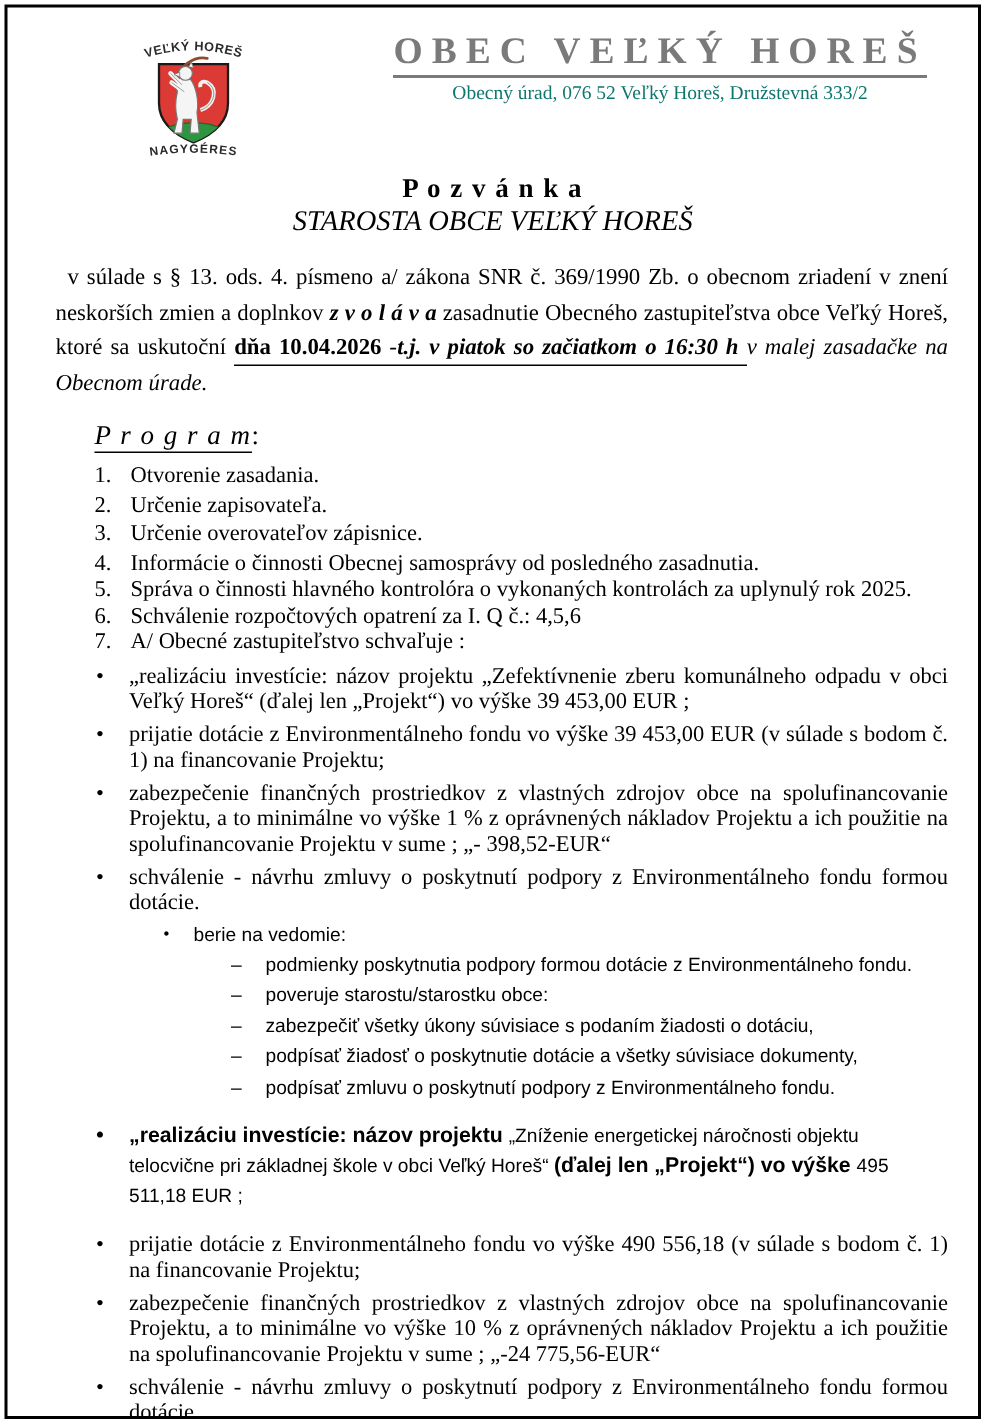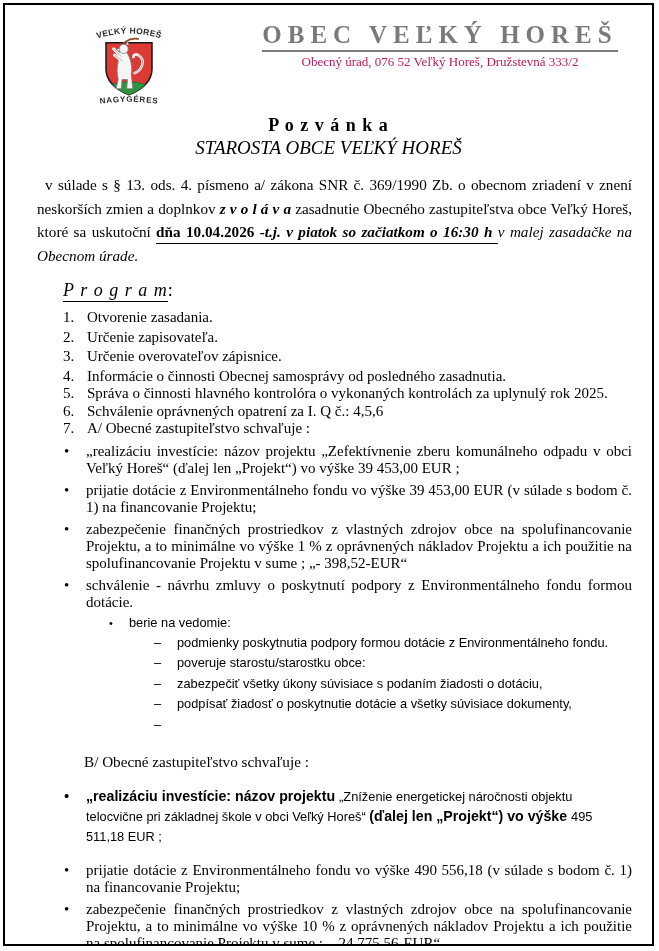--- a/index.html
+++ b/index.html
@@ -7,21 +7,21 @@
        font-family:"Liberation Serif", serif;color:#000;}
   .page{position:absolute;left:3px;top:3px;width:647px;height:939px;
         border:2px solid #000;overflow:hidden;}
   
   .header{position:relative;height:96px;}
   .crest{position:absolute;left:78px;top:12px;width:92px;height:96px;}
   .header-text{position:absolute;left:235px;top:16px;width:400px;text-align:center;}
   .header-title{display:inline-block;font-size:25px;font-weight:bold;
                 letter-spacing:6px;white-space:nowrap;color:#7a7a7a;
                 border-bottom:2.5px solid #7a7a7a;padding-bottom:1px;text-align:center;}
-  .header-subtitle{font-size:13px;color:#be185d;margin-top:2px;}
+  .header-subtitle{font-size:13px;color:#0f766e;margin-top:2px;}
   
   .doc-title{text-align:center;font-size:18px;font-weight:bold;letter-spacing:1px;margin-top:14px;}
   .doc-subtitle{text-align:center;font-size:19px;font-style:italic;margin-top:1px;}
   
   .intro{margin:14px 20px 0 32px;font-size:15.2px;line-height:23.5px;
          text-align:justify;text-indent:8px;}
   .bi{font-weight:bold;font-style:italic;}
   .it{font-style:italic;}
   .date-u{font-weight:bold;border-bottom:1.8px solid #000;padding-bottom:3px;}
   .date-rest{font-style:italic;}
@@ -122,21 +122,21 @@
     <div class="prog-row tight">
         <span class="prog-num">4.</span>
         <span>Informácie o činnosti Obecnej samosprávy od posledného zasadnutia.</span>
       </div>
     <div class="prog-row tight">
         <span class="prog-num">5.</span>
         <span>Správa o činnosti hlavného kontrolóra o vykonaných kontrolách za uplynulý rok 2025.</span>
       </div>
     <div class="prog-row tight">
         <span class="prog-num">6.</span>
-        <span>Schválenie oprávnených opatrení za I. Q č.: 4,5,6</span>
+        <span>Schválenie rozpočtových opatrení za I. Q č.: 4,5,6</span>
       </div>
     <div class="prog-row tight">
         <span class="prog-num">7.</span>
         <span>A/  Obecné zastupiteľstvo schvaľuje :</span>
       </div>
   </div>
 
   <div class="gap-sm"></div>
 
   <div>
@@ -174,24 +174,24 @@
     <div class="dash-row">
         <span class="dash-marker">–</span>
         <span>zabezpečiť všetky úkony súvisiace s podaním žiadosti o dotáciu,</span>
       </div>
     <div class="dash-row">
         <span class="dash-marker">–</span>
         <span>podpísať žiadosť o poskytnutie dotácie a všetky súvisiace dokumenty,</span>
       </div>
     <div class="dash-row">
         <span class="dash-marker">–</span>
-      </div>
-  </div>
-
-  <div class="section-b-heading">B/  Obecné zastupiteľstvo schvaľuje :</div>
+        <span>podpísať zmluvu o poskytnutí podpory z Environmentálneho fondu.</span>
+      </div>
+  </div>
+
 
   <div class="bullet-row b1">
       <span class="bullet-marker">•</span>
       <span class="bullet-text noj"><span class="seg-big">„realizáciu investície: názov projektu </span><span class="seg-small">„Zníženie energetickej náročnosti objektu telocvične pri základnej škole v obci Veľký Horeš“ </span><span class="seg-big">(ďalej len „Projekt“) vo výške </span><span class="seg-small">495 511,18  EUR ;</span></span>
     </div>
 
   <div>
     <div class="bullet-row">
         <span class="bullet-marker">•</span>
         <span class="bullet-text">prijatie dotácie z Environmentálneho fondu vo výške 490 556,18 (v súlade s bodom č. 1) na financovanie Projektu;</span>

